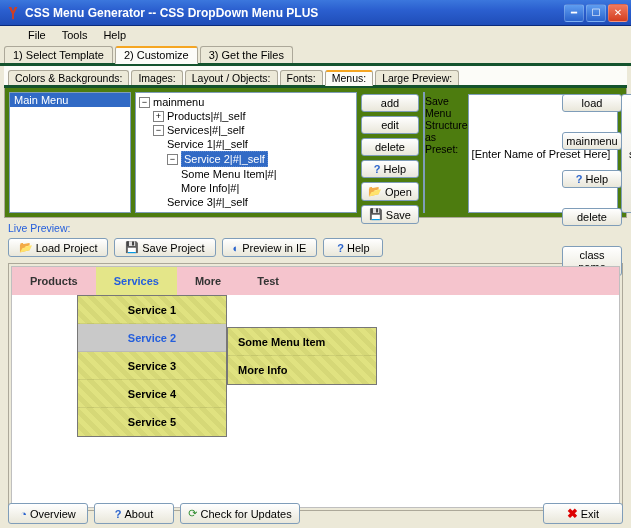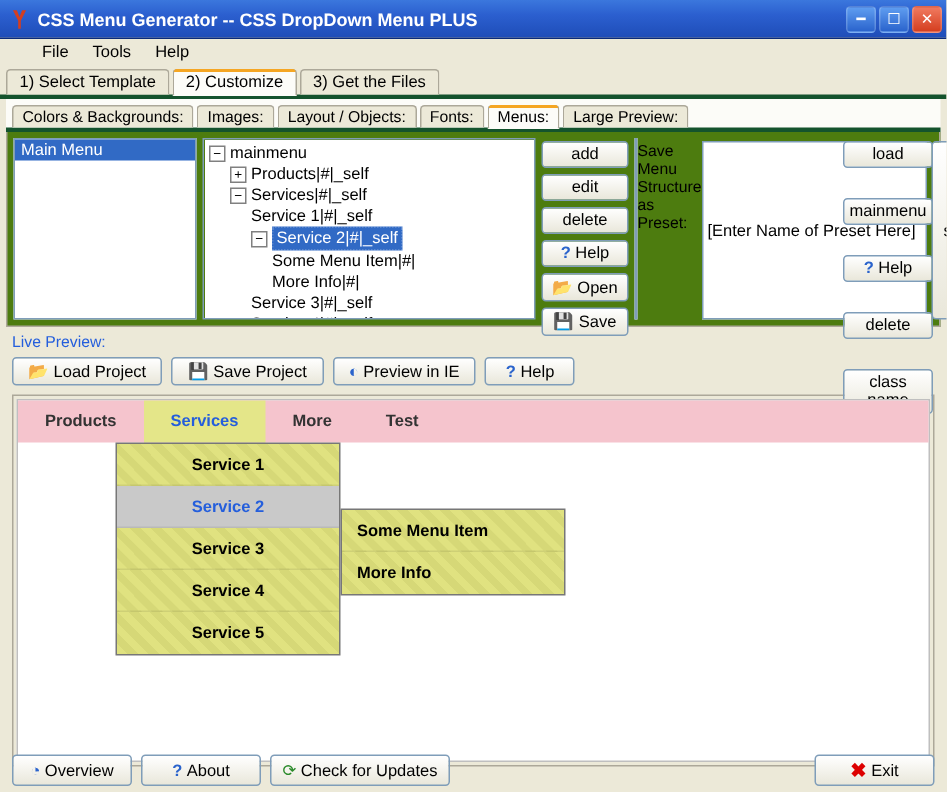--- a/index.html
+++ b/index.html
@@ -42,21 +42,21 @@
   .toolbar .btn { padding:2px 10px; min-width:90px; font-size:11px; }
   .preview-wrap { margin:0 8px 2px; border:1px solid #aca899; background:#ece9d8; height:248px; padding:2px; }
   .preview { background:#fff; border:1px solid #bfbfbf; height:100%; position:relative; }
   .nav { display:flex; height:28px; background:#f5c4cd; align-items:center; font-weight:bold; font-size:11px; color:#333; }
   .nav-item { padding:0 18px; line-height:28px; }
   .nav-item.active { background:#e4e689; color:#245edc; }
   .submenu { position:absolute; left:65px; top:28px; width:150px; border:1px solid #777;text-align:center; }
   .submenu .sm-item { height:28px; line-height:28px; padding:0 10px; font-weight:bold; font-size:11px; background:repeating-linear-gradient(45deg,#e0e280,#e0e280 5px,#d6d877 5px,#d6d877 10px); border-bottom:1px solid rgba(0,0,0,.08); }
   .submenu .sm-item.active { background:#c9c9c9; color:#245edc; }
   .submenu .sm-item:last-child { border-bottom:none; }
-  .flyout { position:absolute; left:215px; top:72px; width:150px; border:1px solid #777; }
+  .flyout { position:absolute; left:215px; top:60px; width:150px; border:1px solid #777; }
   .flyout .fo-item { height:28px; line-height:28px; padding:0 10px; font-weight:bold; font-size:11px; background:repeating-linear-gradient(45deg,#e0e280,#e0e280 5px,#d6d877 5px,#d6d877 10px); border-bottom:1px solid rgba(0,0,0,.08); }
   .flyout .fo-item:last-child { border-bottom:none; }
   .bottombar { position:absolute; bottom:4px; left:0; right:0; display:flex; padding:0 8px; gap:6px; }
   .bottombar .btn { min-width:80px; }
   .bottombar .spacer { flex:1; }
   .ico-help { color:#2a63cc; font-weight:bold; }
   .ico-open { color:#e2b200; }
   .ico-save { color:#c22; }
   .ico-exit { color:#d00; font-weight:bold; font-size:13px; }
   .ico-info { color:#2a63cc; }

